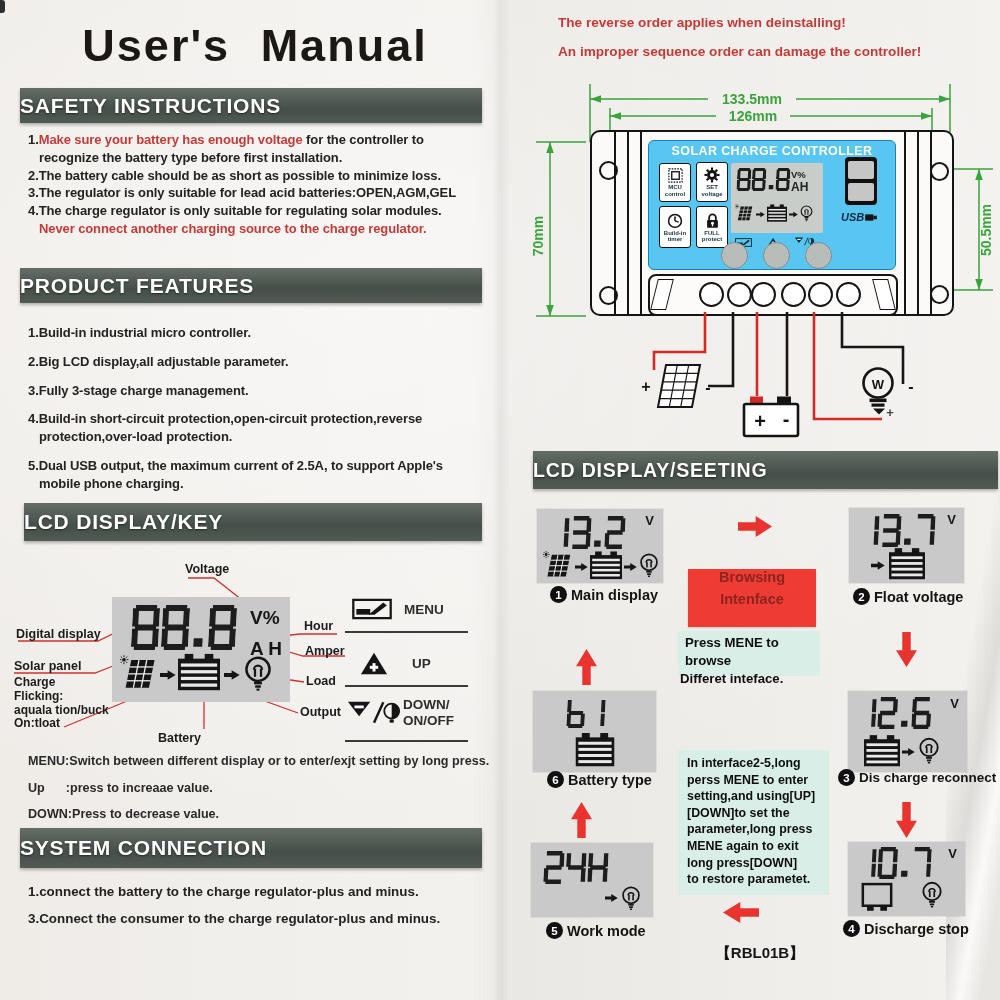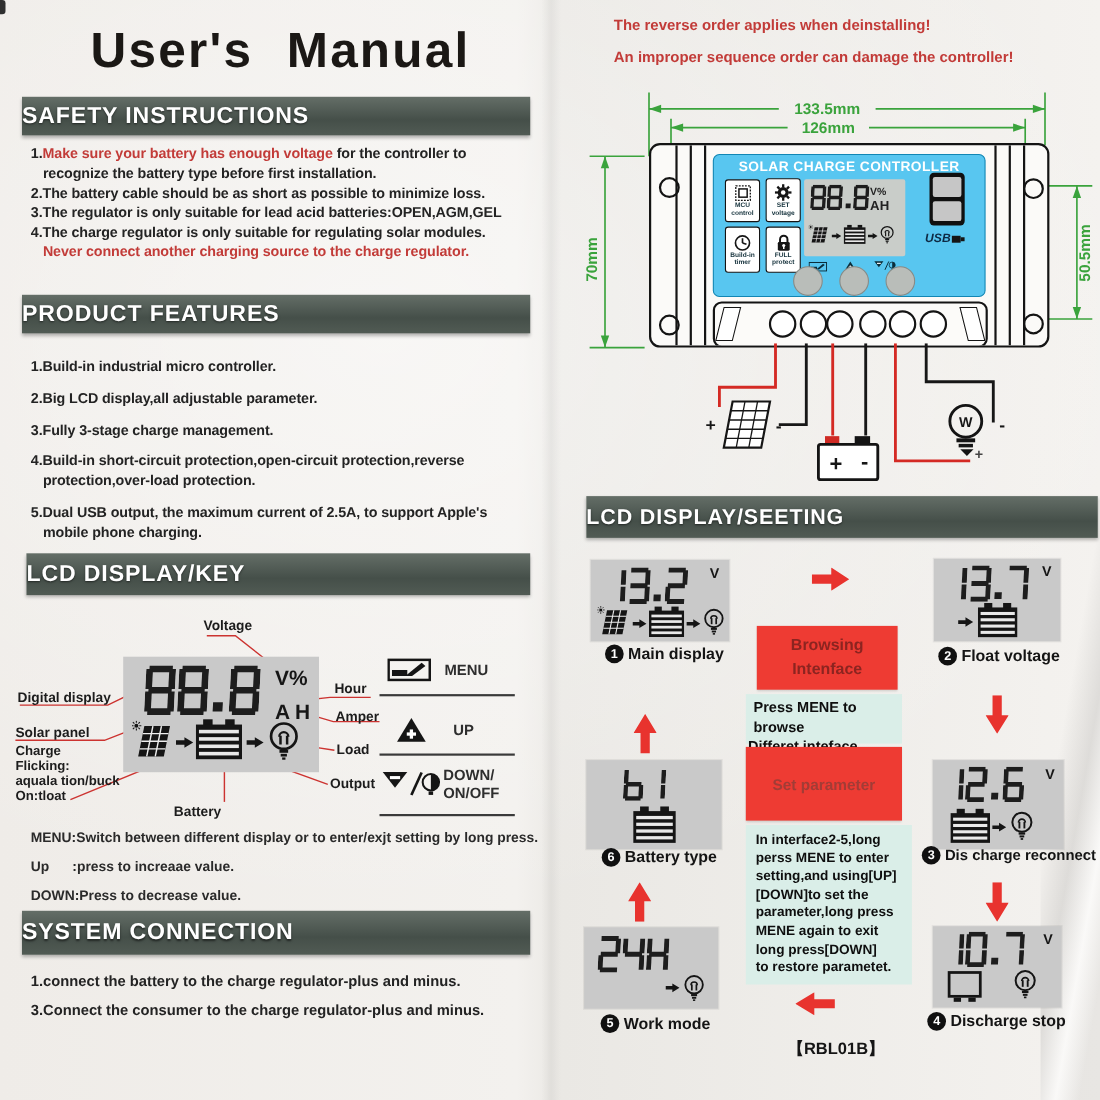--- a/index.html
+++ b/index.html
@@ -897,29 +897,26 @@
         <polygon points="6.3,36 6.3,17.28 0,17.28 10.5,0 21,17.28 14.7,17.28 14.7,36" fill="#e8332e"></polygon>
       </svg>
     </span>
   <span class="ic abs" style="left:723px;top:902px">
       <svg width="36" height="21" viewBox="0 0 36 21">
         <polygon points="36,6.3 17.28,6.3 17.28,0 0,10.5 17.28,21 17.28,14.7 36,14.7" fill="#e8332e"></polygon>
       </svg>
     </span>
 
   <div class="redbox" style="left:688px;top:569px;width:128px;height:58px">
-    <div style="margin-top:10px;font-size:14.5px">Browsing</div>
+    <div style="font-size:14.5px">Browsing</div>
     <div style="margin-top:6px;font-size:14.5px">Intenface</div>
   </div>
   <div class="cyanbox" style="left:678px;top:631px;width:142px;height:42px;padding-top:3px">
     <div style="font-size:13.2px;line-height:18px;padding-left:7px">Press MENE to browse</div>
     <div style="font-size:13.2px;line-height:18px;padding-left:2px">Differet inteface.</div>
-  </div>
-  <div class="redbox" style="left:678px;top:679px;width:142px;height:67px">
-    <div style="padding-top:26px;font-size:14px;color:#a23c36">Set parameter</div>
   </div>
   <div class="cyanbox" id="longpress" style="left:678px;top:750px;width:142px;height:140px;padding:5px 0 0 9px;font-size:12.4px;line-height:16.6px">
       <div>In interface2-5,long</div>
       <div>perss MENE to enter</div>
       <div>setting,and using[UP]</div>
       <div>[DOWN]to set the</div>
       <div>parameter,long press</div>
       <div>MENE again to exit</div>
       <div>long press[DOWN]</div>
       <div>to restore parametet.</div>

